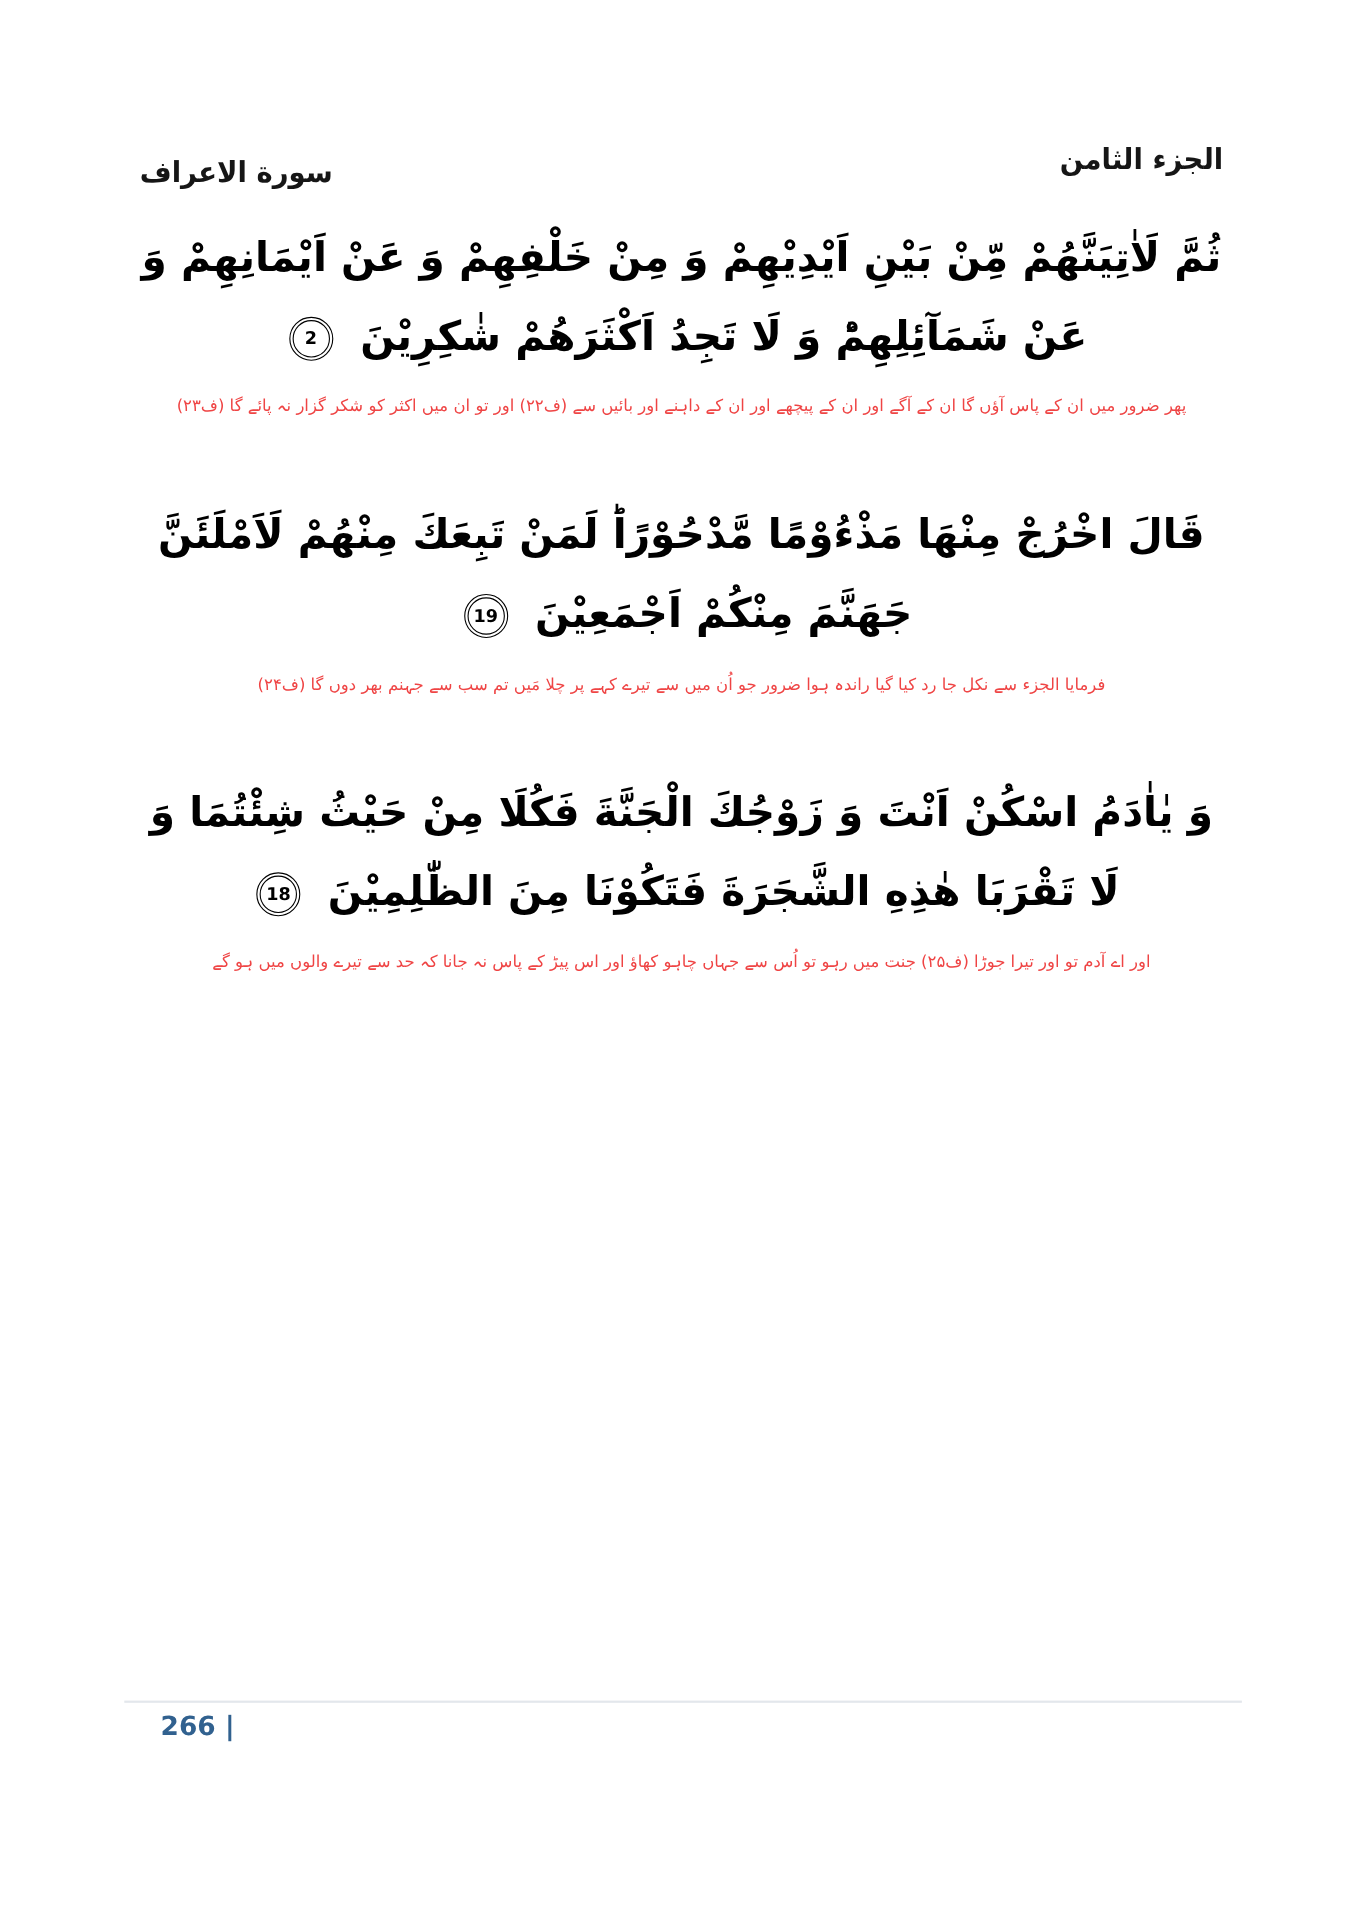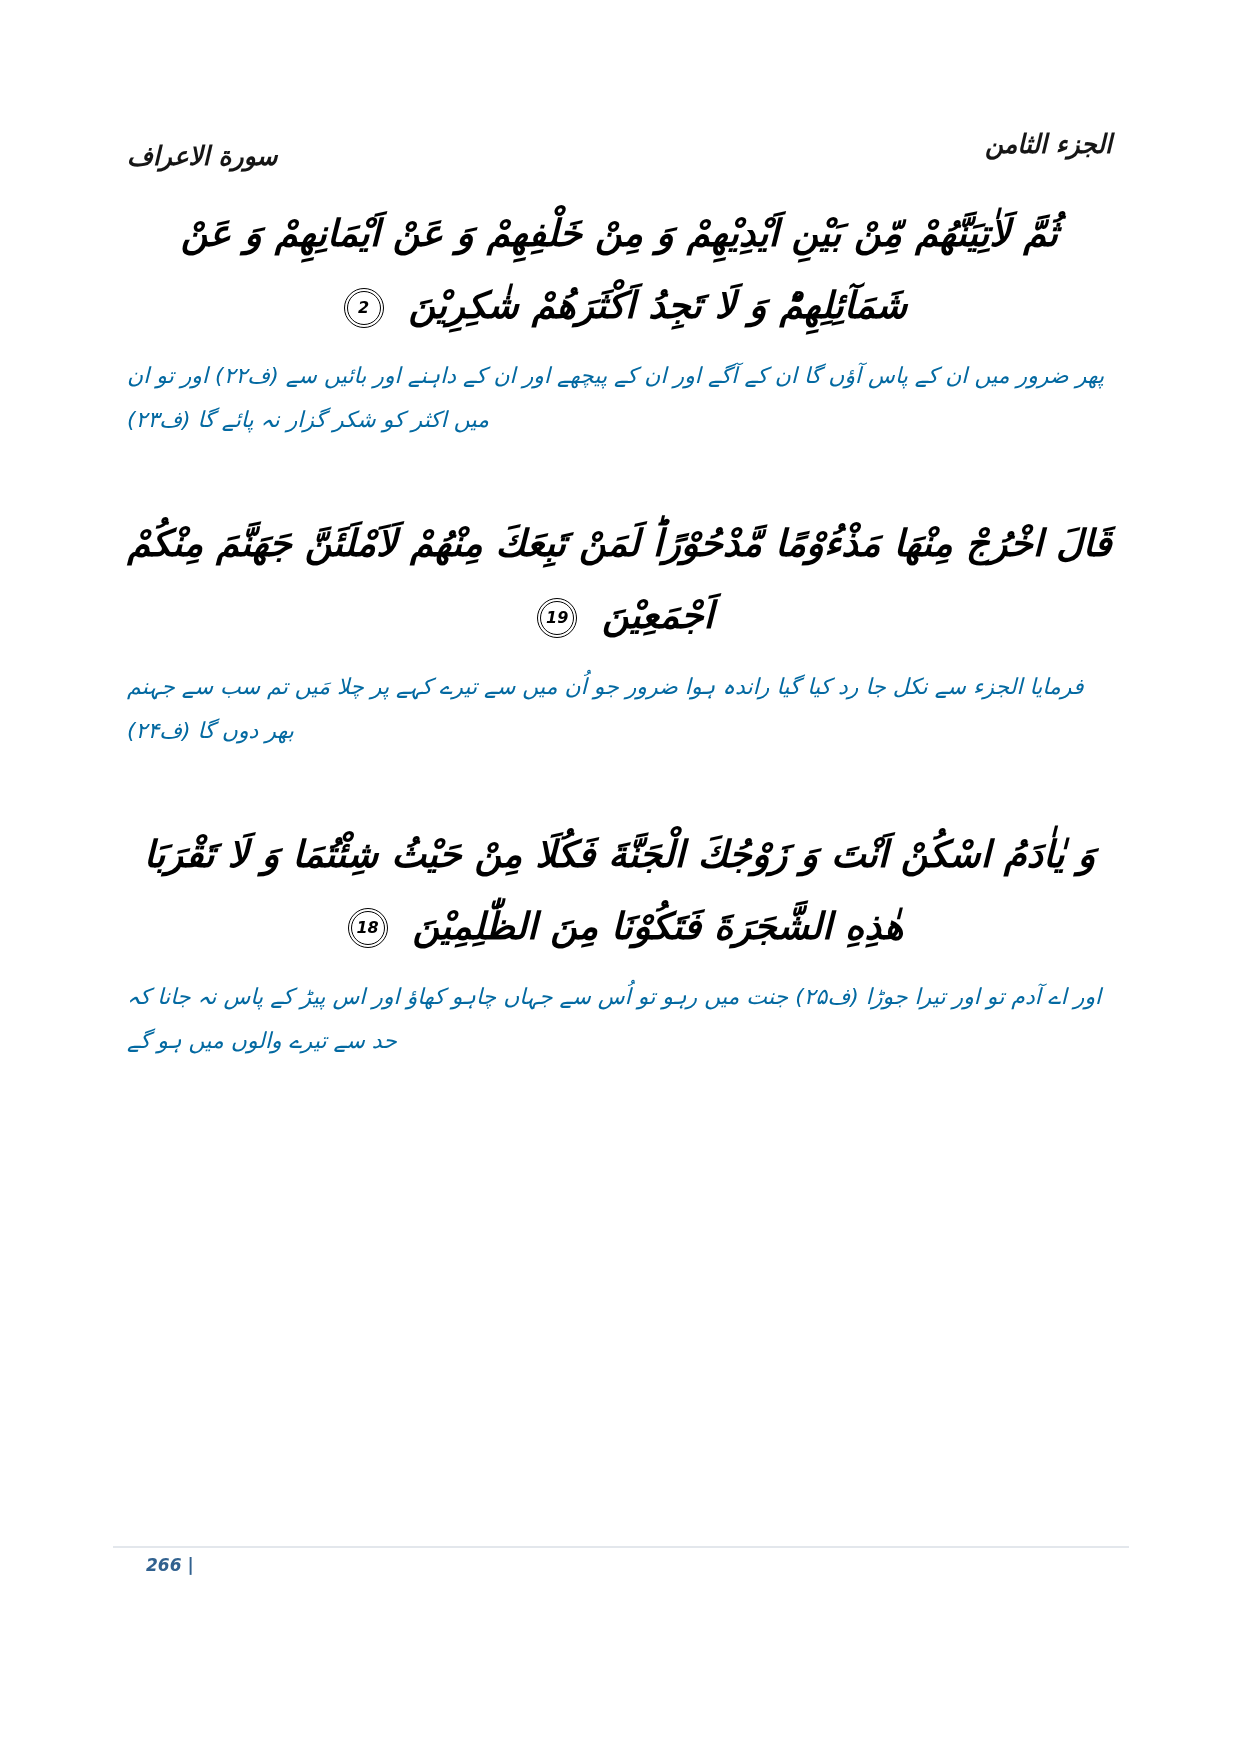--- a/index.html
+++ b/index.html
@@ -13,21 +13,20 @@
     position: relative;
     font-family: "DejaVu Sans", sans-serif;
     color: #000000;
     overflow: hidden;
   }
   .page {
     width: 1239px;
     height: 1754px;
     position: relative;
     background: #ffffff;
-    font-style: italic;
   }
   .content {
     width: 985px;
     margin: 0 auto;
     padding-top: 128px;
   }
   
   .page-header {
     display: flex;
     flex-direction: row-reverse;
@@ -66,42 +65,42 @@
     border-radius: 50%;
     font-size: 16px;
     font-weight: bold;
     line-height: 1;
     margin: 0 12px;
     vertical-align: middle;
     box-sizing: border-box;
   }
   .urdu {
     direction: rtl;
-    text-align: left;
-    font-size: 22px;
+    text-align: center;
+    font-size: 15px;
     font-weight: 500;
     line-height: 2.0;
     margin-top: 12px;
-    color: #0369a1;
+    color: #ef4444;
   }
 
   
   .page-footer {
     position: absolute;
     left: 113px;
     right: 110px;
     top: 1546px;
     border-top: 2px solid #e3e7ec;
     direction: ltr;
   }
   .page-number {
     display: inline-block;
     margin-left: 33px;
     margin-top: 7px;
-    font-size: 17px;
+    font-size: 24px;
     font-weight: bold;
     color: #31618f;
     font-family: "DejaVu Sans", sans-serif;
   }
 </style>
 </head>
 <body>
 
 <div class="page">
   <div class="content">

